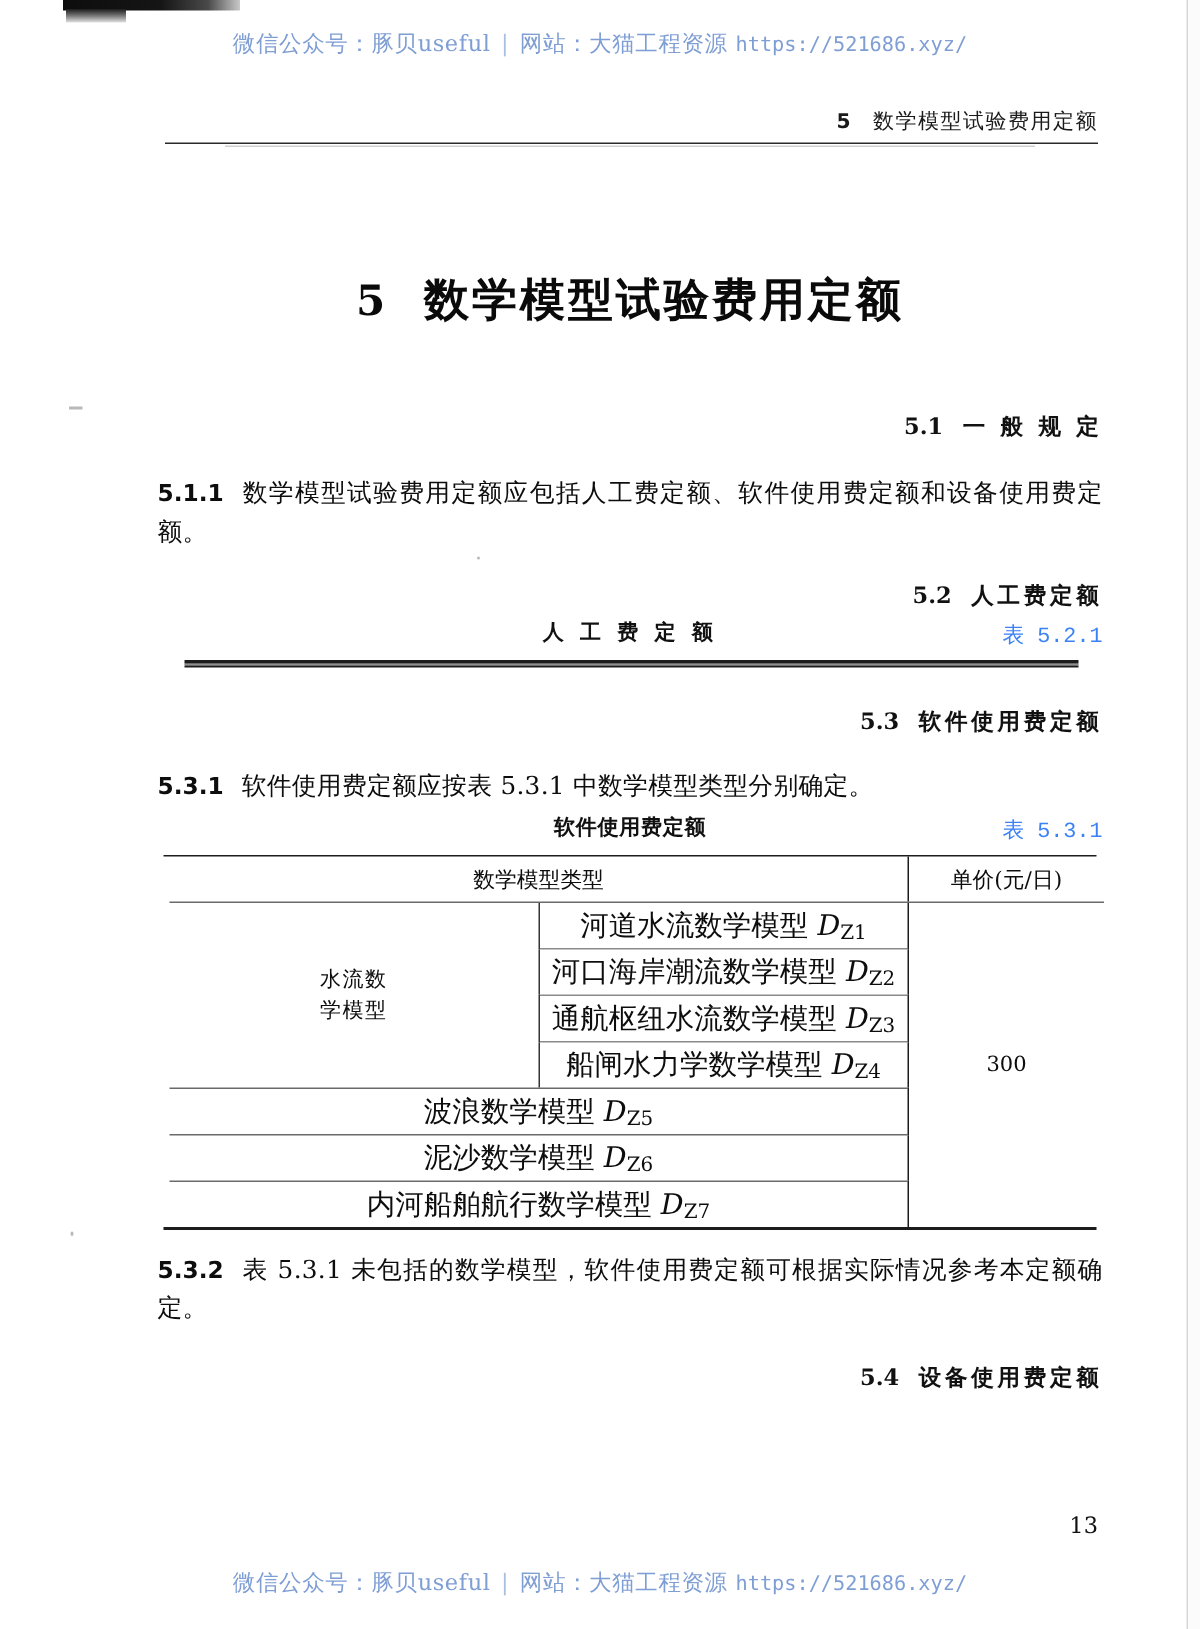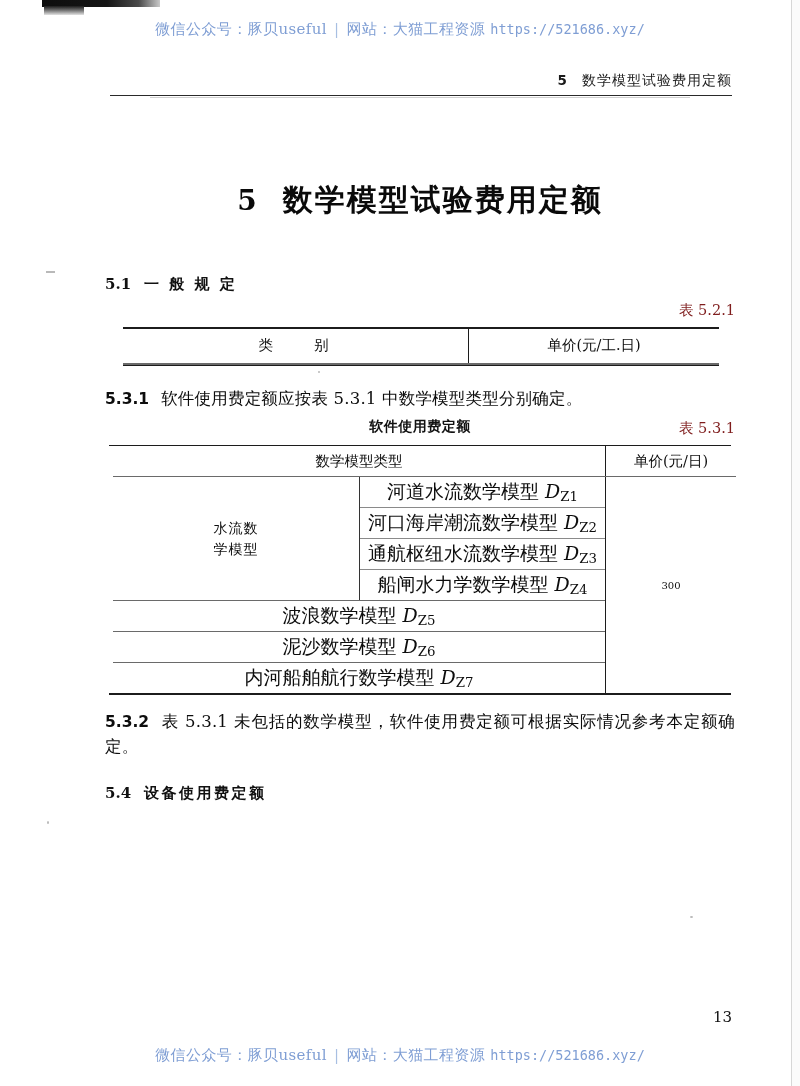--- a/index.html
+++ b/index.html
@@ -134,21 +134,21 @@
     letter-spacing: 2px;
     color: #0a0a0a;
   }
   h1.chapter .ch-num {
     padding-right: 24px;
     font-size: 28px;
   }
 
   h2.section {
     margin: 0;
-    text-align: left;
+    text-align: right;
     font-family: "DejaVu Sans", "Liberation Sans", sans-serif;
     font-size: 15px;
     font-weight: bold;
     letter-spacing: 2.5px;
     color: #111;
   }
   h2.section .sec-num {
     font-family: "DejaVu Serif", "Liberation Serif", serif;
     padding-right: 13px;
     letter-spacing: 0;
@@ -186,21 +186,22 @@
     font-size: 14px;
     letter-spacing: 3px;
     color: #111;
   }
   .tbl-title.tight { letter-spacing: 0.5px; }
   .tbl-num {
     position: absolute;
     right: 0;
     top: 1px;
     font-size: 14.5px;
-    color: #7f1d1d;
+    color: #3b82f6;
+    font-family: Liberation Mono, monospace;
   }
 
   
   table.doc {
     border-collapse: collapse;
     table-layout: fixed;
     width: 100%;
     font-size: 14px;
     color: #0d0d0d;
   }
@@ -224,21 +225,21 @@
   .t531 .c-left  { width: 128px; }
   .t531 .c-mid   { width: 364px; }
   .t531 .c-right { width: 130px; }
   .t531 .vline-main { border-left: 1.4px solid #1c1c1c; }
   .t531 .vline-inner { border-left: 1.2px solid #333; }
   .t531 .cell-group {
     font-size: 14px;
     line-height: 1.5;
     letter-spacing: 1px;
   }
-  .t531 .price { font-size: 10px; }
+  .t531 .price { font-size: 14px; }
 
   .tbl-wrap { position: relative; }
   hr.tr-thick {
     border: 0;
     height: 1.5px;
     background: #1c1c1c;
     margin: 0;
   }
   hr.tr-thin {
     border: 0;
@@ -305,42 +306,44 @@
   <div id="content">
 
     <h1 class="chapter">
       <span class="ch-num">5</span><span>数学模型试验费用定额</span>
     </h1>
 
     <h2 class="section" style="margin-top:54px;">
       <span class="sec-num">5.1</span><span>一 般 规 定</span>
     </h2>
 
-
+    <p class="clause" style="margin-top:22px;">
+      <span class="cl-num">5.1.1</span><span>数学模型试验费用定额应包括人工费定额、软件使用费定额和设备使用费定额。</span>
+    </p>
+
+    <h2 class="section" style="margin-top:21px;">
+      <span class="sec-num">5.2</span><span>人工费定额</span>
+    </h2>
 
 
     <div class="tbl-capline" style="margin-top:6px;">
+      <span class="tbl-title">人 工 费 定 额</span>
       <span class="tbl-num">表 5.2.1</span>
     </div>
 
     <div class="tbl-wrap t521" style="margin-top:5px;">
       <hr class="tr-thick">
-      <table class="doc t521-inner">
-        <tbody>
-          <tr class="hdr">
-            <td style="width:58%;">类　　别</td>
-            <td class="vsep u" style="width:42%;">单价(元/工.日)</td>
-          </tr>
-        </tbody>
-      </table>
       <hr class="tr-thin">
       <hr class="tr-thin">
       <hr class="tr-thick">
     </div>
 
+    <h2 class="section" style="margin-top:27px;">
+      <span class="sec-num">5.3</span><span>软件使用费定额</span>
+    </h2>
 
     <p class="clause" style="margin-top:20px;">
       <span class="cl-num">5.3.1</span><span>软件使用费定额应按表 5.3.1 中数学模型类型分别确定。</span>
     </p>
 
     <div class="tbl-capline" style="margin-top:6px;">
       <span class="tbl-title tight">软件使用费定额</span>
       <span class="tbl-num">表 5.3.1</span>
     </div>
 

